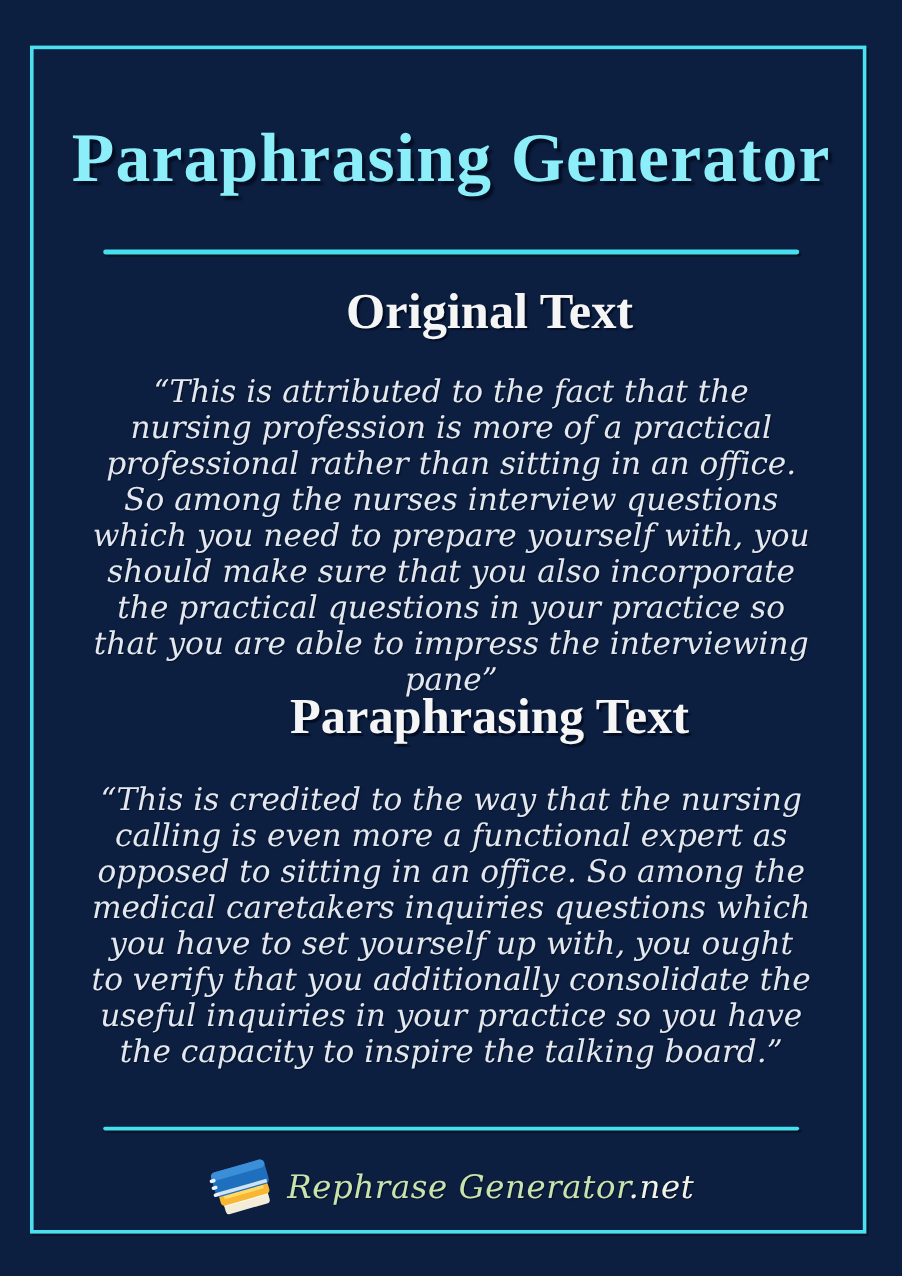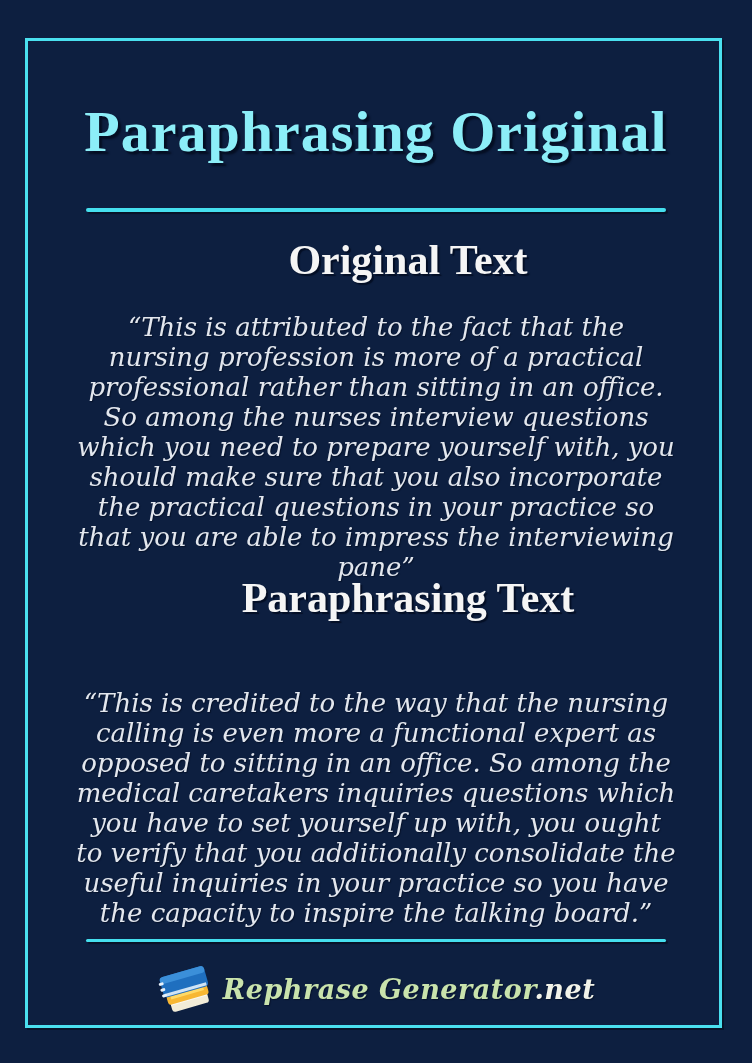--- a/index.html
+++ b/index.html
@@ -70,59 +70,59 @@
     width: 600px;
     text-align: center;
     font-family: "DejaVu Serif", "Liberation Serif", serif;
     font-style: italic;
     font-size: 26px;
     line-height: 30px;
     color: #e3e7ee;
     text-shadow: 1px 1px 1px rgba(2, 10, 28, 0.6);
   }
   .quote-original { top: 312px; }
-  .quote-paraphrased { top: 688px; }
+  .quote-paraphrased { top: 652px; }
   .footer-brand {
     position: absolute;
     top: 958px;
     left: 0;
     width: 100%;
     height: 62px;
     display: flex;
     align-items: center;
     justify-content: center;
     gap: 8px;
   }
   .brand-icon {
     width: 58px;
     height: 54px;
     flex: 0 0 auto;
   }
   .brand-text {
     font-family: "DejaVu Serif", "Liberation Serif", serif;
     font-style: italic;
-    font-weight: bold;
+    font-weight: normal;
     font-size: 27px;
     color: #c9e3ac;
     letter-spacing: 0.5px;
     text-shadow: 1px 1px 1px rgba(2, 10, 28, 0.6);
     white-space: nowrap;
   }
   .brand-suffix {
     color: #f2f3e9;
   }
 </style>
 </head>
 <body>
 
 <div class="canvas">
 
   <div class="frame"></div>
 
-  <div class="poster-title">Paraphrasing Original</div>
+  <div class="poster-title">Paraphrasing Generator</div>
 
   <div class="rule rule-top"></div>
 
   <div class="section-heading heading-original">Original Text</div>
 
   <div class="quote quote-original">“This is attributed to the fact that the nursing profession is more of a practical professional rather than sitting in an office. So among the nurses interview questions which you need to prepare yourself with, you should make sure that you also incorporate the practical questions in your practice so that you are able to impress the interviewing pane”</div>
 
   <div class="section-heading heading-paraphrased">Paraphrasing Text</div>
 
   <div class="quote quote-paraphrased">“This is credited to the way that the nursing calling is even more a functional expert as opposed to sitting in an office. So among the medical caretakers inquiries questions which you have to set yourself up with, you ought to verify that you additionally consolidate the useful inquiries in your practice so you have the capacity to inspire the talking board.”</div>

